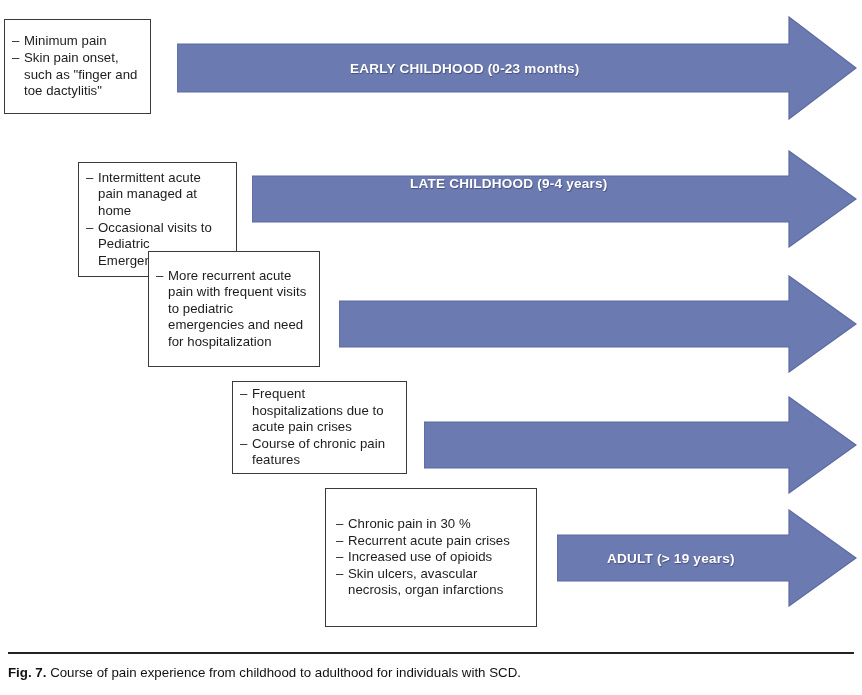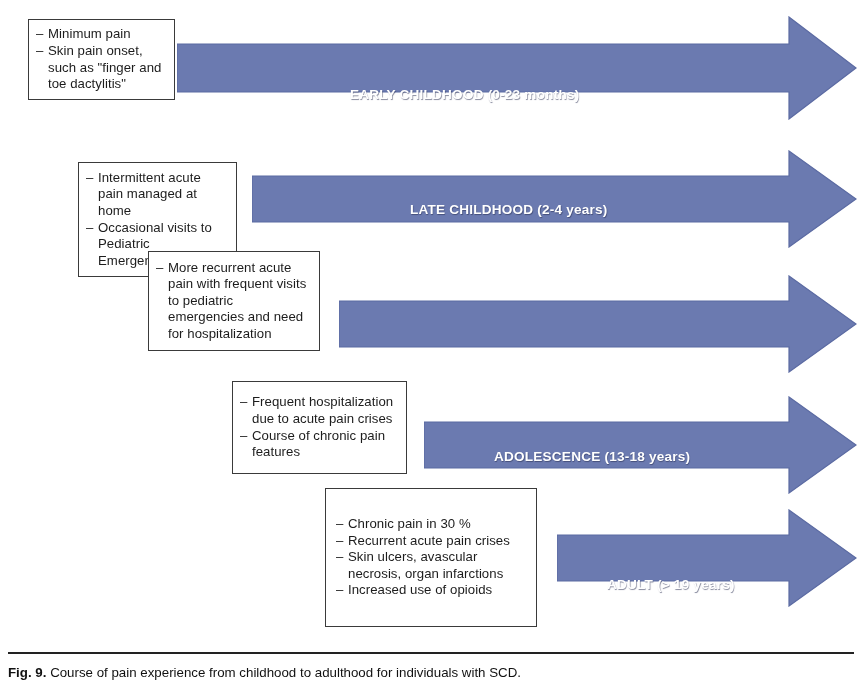--- a/index.html
+++ b/index.html
@@ -59,21 +59,20 @@
   }
   .arrow-label {
     position: absolute;
     color: #ffffff;
     font-size: 13.6px;
     font-weight: bold;
     letter-spacing: 0.2px;
     white-space: nowrap;
     text-shadow: 0.6px 0.6px 0.8px rgba(40,45,80,0.55);
     pointer-events: none;
-    margin-top: 26px;
   }
   
   .caption-rule {
     position: absolute;
     left: 8px;
     top: 652px;
     width: 846px;
     height: 1.6px;
     background: #222222;
   }
@@ -96,71 +95,70 @@
 <div id="figure-canvas">
 
   <svg class="stage-arrow" style="left:177px; top:16px;" width="680" height="104" viewBox="0 0 680 104">
     <polygon points="0,28 612,28 612,1 679,52 612,103 612,76 0,76" fill="#6b7ab0" stroke="#5b6aa2" stroke-width="1.2"></polygon>
   </svg>
   <span class="arrow-label" style="left:350px; top:61px;">EARLY CHILDHOOD (0-23 months)</span>
 
   <svg class="stage-arrow" style="left:252px; top:150px;" width="605" height="98" viewBox="0 0 605 98">
     <polygon points="0,26 537,26 537,1 604,49 537,97 537,72 0,72" fill="#6b7ab0" stroke="#5b6aa2" stroke-width="1.2"></polygon>
   </svg>
-  <span class="arrow-label" style="left:410px; top:176px;">LATE CHILDHOOD (2-4 years)</span>
+  <span class="arrow-label" style="left:410px; top:176px;">LATE CHILDHOOD (9-4 years)</span>
 
   <svg class="stage-arrow" style="left:339px; top:275px;" width="518" height="98" viewBox="0 0 518 98">
     <polygon points="0,26 450,26 450,1 517,49 450,97 450,72 0,72" fill="#6b7ab0" stroke="#5b6aa2" stroke-width="1.2"></polygon>
   </svg>
 
   <svg class="stage-arrow" style="left:424px; top:396px;" width="433" height="98" viewBox="0 0 433 98">
     <polygon points="0,26 365,26 365,1 432,49 365,97 365,72 0,72" fill="#6b7ab0" stroke="#5b6aa2" stroke-width="1.2"></polygon>
   </svg>
-  <span class="arrow-label" style="left:494px; top:423px;">ADOLESCENCE (13-18 years)</span>
 
   <svg class="stage-arrow" style="left:557px; top:509px;" width="300" height="98" viewBox="0 0 300 98">
     <polygon points="0,26 232,26 232,1 299,49 232,97 232,72 0,72" fill="#6b7ab0" stroke="#5b6aa2" stroke-width="1.2"></polygon>
   </svg>
   <span class="arrow-label" style="left:607px; top:551px;">ADULT (&gt; 19 years)</span>
 
-  <div class="callout-box" style="left:28px; top:19px; width:147px; height:81px;">
+  <div class="callout-box" style="left:4px; top:19px; width:147px; height:95px;">
     <ul class="callout-list">
       <li class="callout-item">Minimum pain</li>
       <li class="callout-item">Skin pain onset, such as "finger and toe dactylitis"</li>
     </ul>
   </div>
 
   <div class="callout-box" style="left:78px; top:126px; width:159px; height:115px;margin-top:36px;">
     <ul class="callout-list">
       <li class="callout-item">Intermittent acute pain managed at home</li>
       <li class="callout-item">Occasional visits to Pediatric Emergencies</li>
     </ul>
   </div>
 
-  <div class="callout-box" style="left:148px; top:251px; width:172px; height:100px;">
+  <div class="callout-box" style="left:148px; top:251px; width:172px; height:116px;">
     <ul class="callout-list">
       <li class="callout-item">More recurrent acute pain with frequent visits to pediatric emergencies and need for hospitalization</li>
     </ul>
   </div>
 
   <div class="callout-box" style="left:232px; top:381px; width:175px; height:93px;">
     <ul class="callout-list">
-      <li class="callout-item">Frequent hospitalization due to acute pain crises</li>
+      <li class="callout-item">Frequent hospitalizations due to acute pain crises</li>
       <li class="callout-item">Course of chronic pain features</li>
     </ul>
   </div>
 
   <div class="callout-box" style="left:325px; top:488px; width:212px; height:139px; padding-left:10px;">
     <ul class="callout-list">
       <li class="callout-item">Chronic pain in 30 %</li>
       <li class="callout-item">Recurrent acute pain crises</li>
+      <li class="callout-item">Increased use of opioids</li>
       <li class="callout-item">Skin ulcers, avascular necrosis, organ infarctions</li>
-      <li class="callout-item">Increased use of opioids</li>
     </ul>
   </div>
 
   <div class="caption-rule"></div>
   <div class="figure-caption">
-    <span class="caption-label">Fig. 9.</span>
+    <span class="caption-label">Fig. 7.</span>
     <span>Course of pain experience from childhood to adulthood for individuals with SCD.</span>
   </div>
 
 </div>
 
 </body></html>

